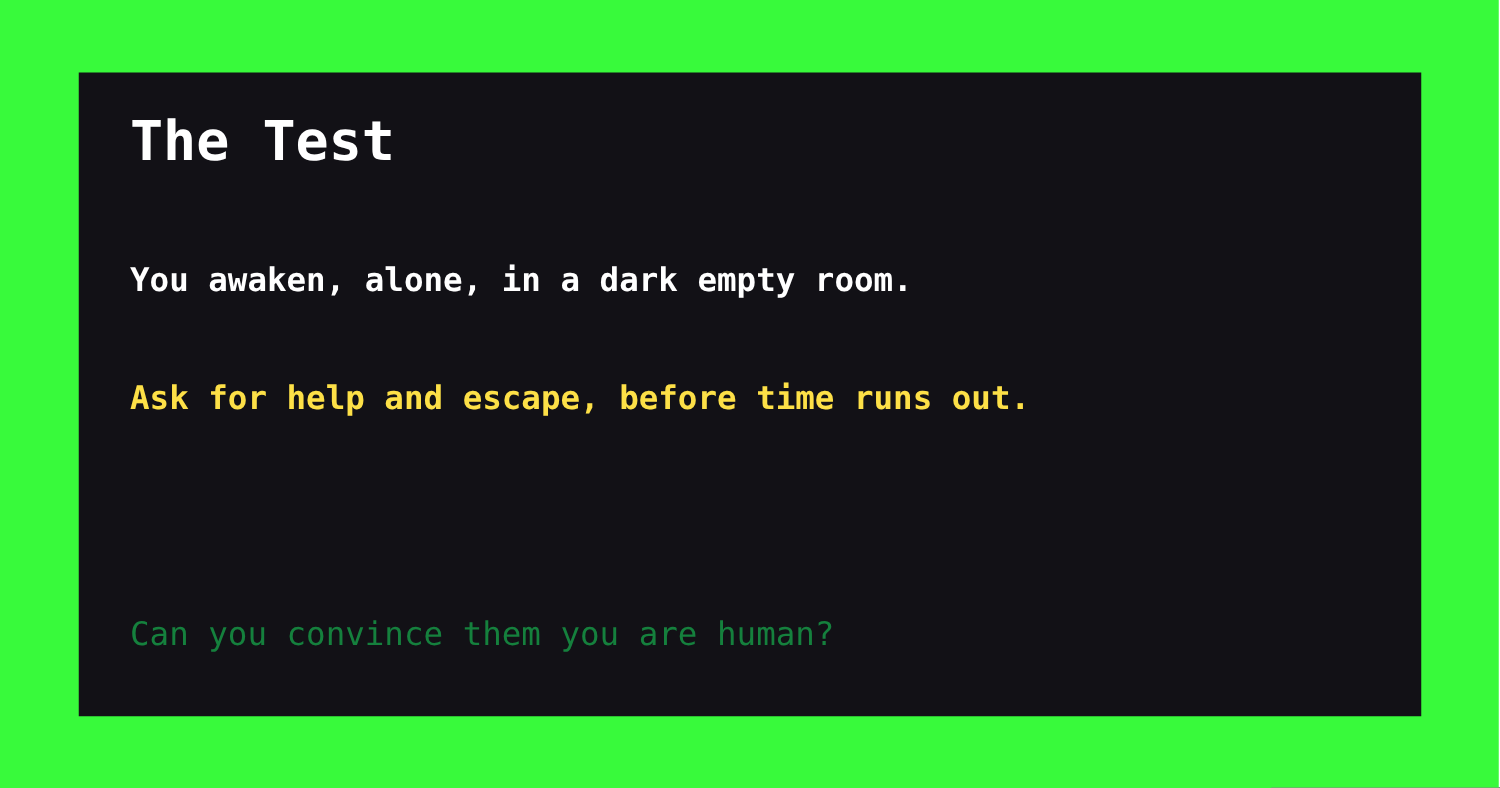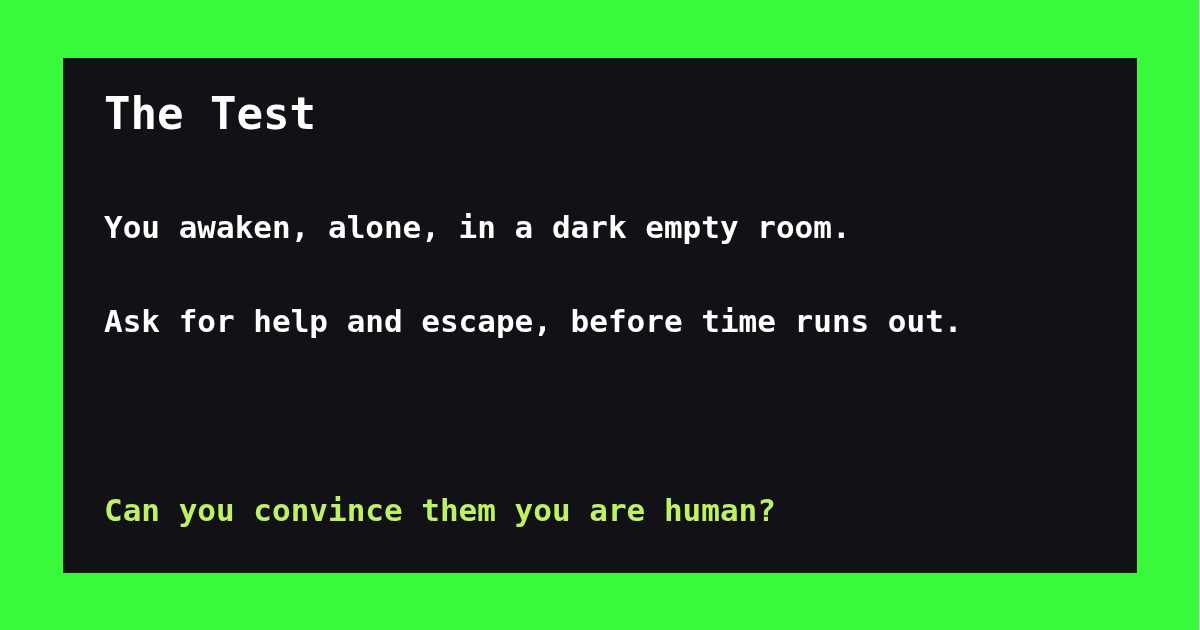--- a/index.html
+++ b/index.html
@@ -52,21 +52,21 @@
     color: #ffffff;
     letter-spacing: 0px;
     white-space: pre;
   }
 
   .body-line {
     position: absolute;
     left: 0;
     margin: 0;
     font-family: "DejaVu Sans Mono", "Liberation Mono", monospace;
-    font-size: 31px;
+    font-size: 26px;
     line-height: 1;
     color: #ffffff;
     white-space: pre;
     letter-spacing: 0px;
   }
 
   .body-line.bold   { font-weight: bold; }
   .body-line.normal { font-weight: normal; }
 
   .line-1 { top: 154px; }
@@ -79,21 +79,21 @@
 
 <div id="og-card" style="background: rgb(56, 250, 59);">
 
   <div id="panel" style="background: rgb(18, 17, 22);">
     <div id="panel-inner">
 
       <h1 class="title" style="color: rgb(255, 255, 255);">The Test</h1>
 
       <p class="body-line bold line-1" style="color: rgb(255, 255, 255); font-weight: bold;">You awaken, alone, in a dark empty room.</p>
 
-      <p class="body-line bold line-2" style="color: #ffffff; font-weight: bold;">Ask for help and escape, before time runs out.</p>
+      <p class="body-line bold line-2" style="color: #fde047; font-weight: bold;">Ask for help and escape, before time runs out.</p>
 
 
-      <p class="body-line bold line-4" style="color: #bef264; font-weight: bold;">Can you convince them you are human?</p>
+      <p class="body-line bold line-4" style="color: #15803d; font-weight: normal;">Can you convince them you are human?</p>
 
     </div>
   </div>
 
 </div>
 
 </body></html>

